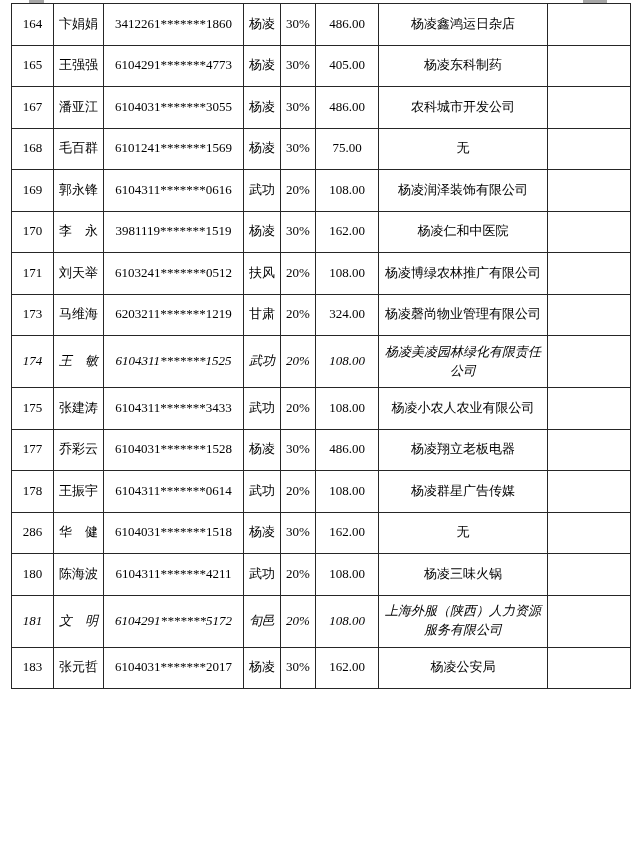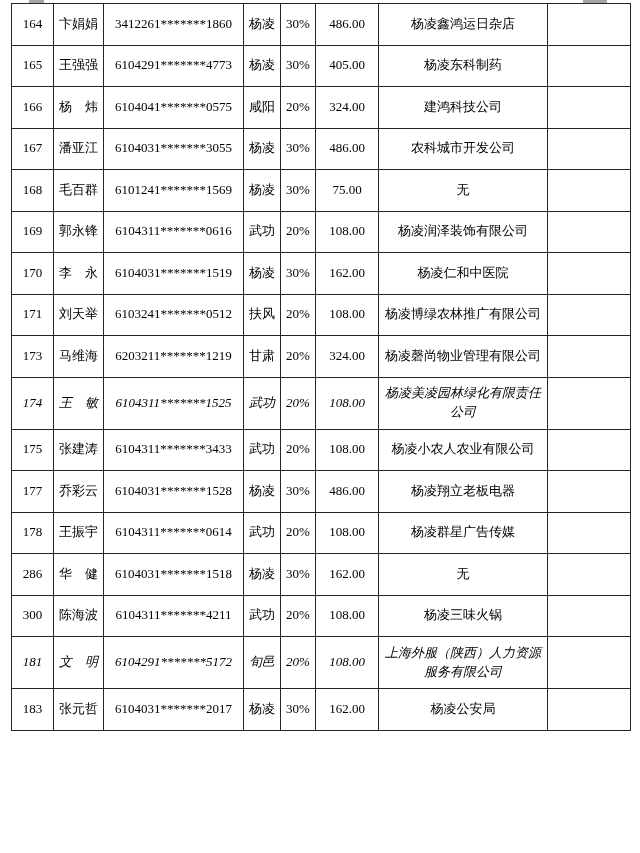--- a/index.html
+++ b/index.html
@@ -89,30 +89,20 @@
       <td>165</td>
       <td>王强强</td>
       <td>6104291*******4773</td>
       <td>杨凌</td>
       <td>30%</td>
       <td>405.00</td>
       <td>杨凌东科制药</td>
       <td></td>
     </tr>
         <tr>
-      <td>166</td>
-      <td>杨　炜</td>
-      <td>6104041*******0575</td>
-      <td>咸阳</td>
-      <td>20%</td>
-      <td>324.00</td>
-      <td>建鸿科技公司</td>
-      <td></td>
-    </tr>
-        <tr>
       <td>167</td>
       <td>潘亚江</td>
       <td>6104031*******3055</td>
       <td>杨凌</td>
       <td>30%</td>
       <td>486.00</td>
       <td>农科城市开发公司</td>
       <td></td>
     </tr>
         <tr>
@@ -131,21 +121,21 @@
       <td>6104311*******0616</td>
       <td>武功</td>
       <td>20%</td>
       <td>108.00</td>
       <td>杨凌润泽装饰有限公司</td>
       <td></td>
     </tr>
         <tr>
       <td>170</td>
       <td>李　永</td>
-      <td>6104031*******1519</td>
+      <td>3981119*******1519</td>
       <td>杨凌</td>
       <td>30%</td>
       <td>162.00</td>
       <td>杨凌仁和中医院</td>
       <td></td>
     </tr>
         <tr>
       <td>171</td>
       <td>刘天举</td>
       <td>6103241*******0512</td>
@@ -209,21 +199,21 @@
       <td>286</td>
       <td>华　健</td>
       <td>6104031*******1518</td>
       <td>杨凌</td>
       <td>30%</td>
       <td>162.00</td>
       <td>无</td>
       <td></td>
     </tr>
         <tr>
-      <td>300</td>
+      <td>180</td>
       <td>陈海波</td>
       <td>6104311*******4211</td>
       <td>武功</td>
       <td>20%</td>
       <td>108.00</td>
       <td>杨凌三味火锅</td>
       <td></td>
     </tr>
         <tr class="tall">
       <td>181</td>

